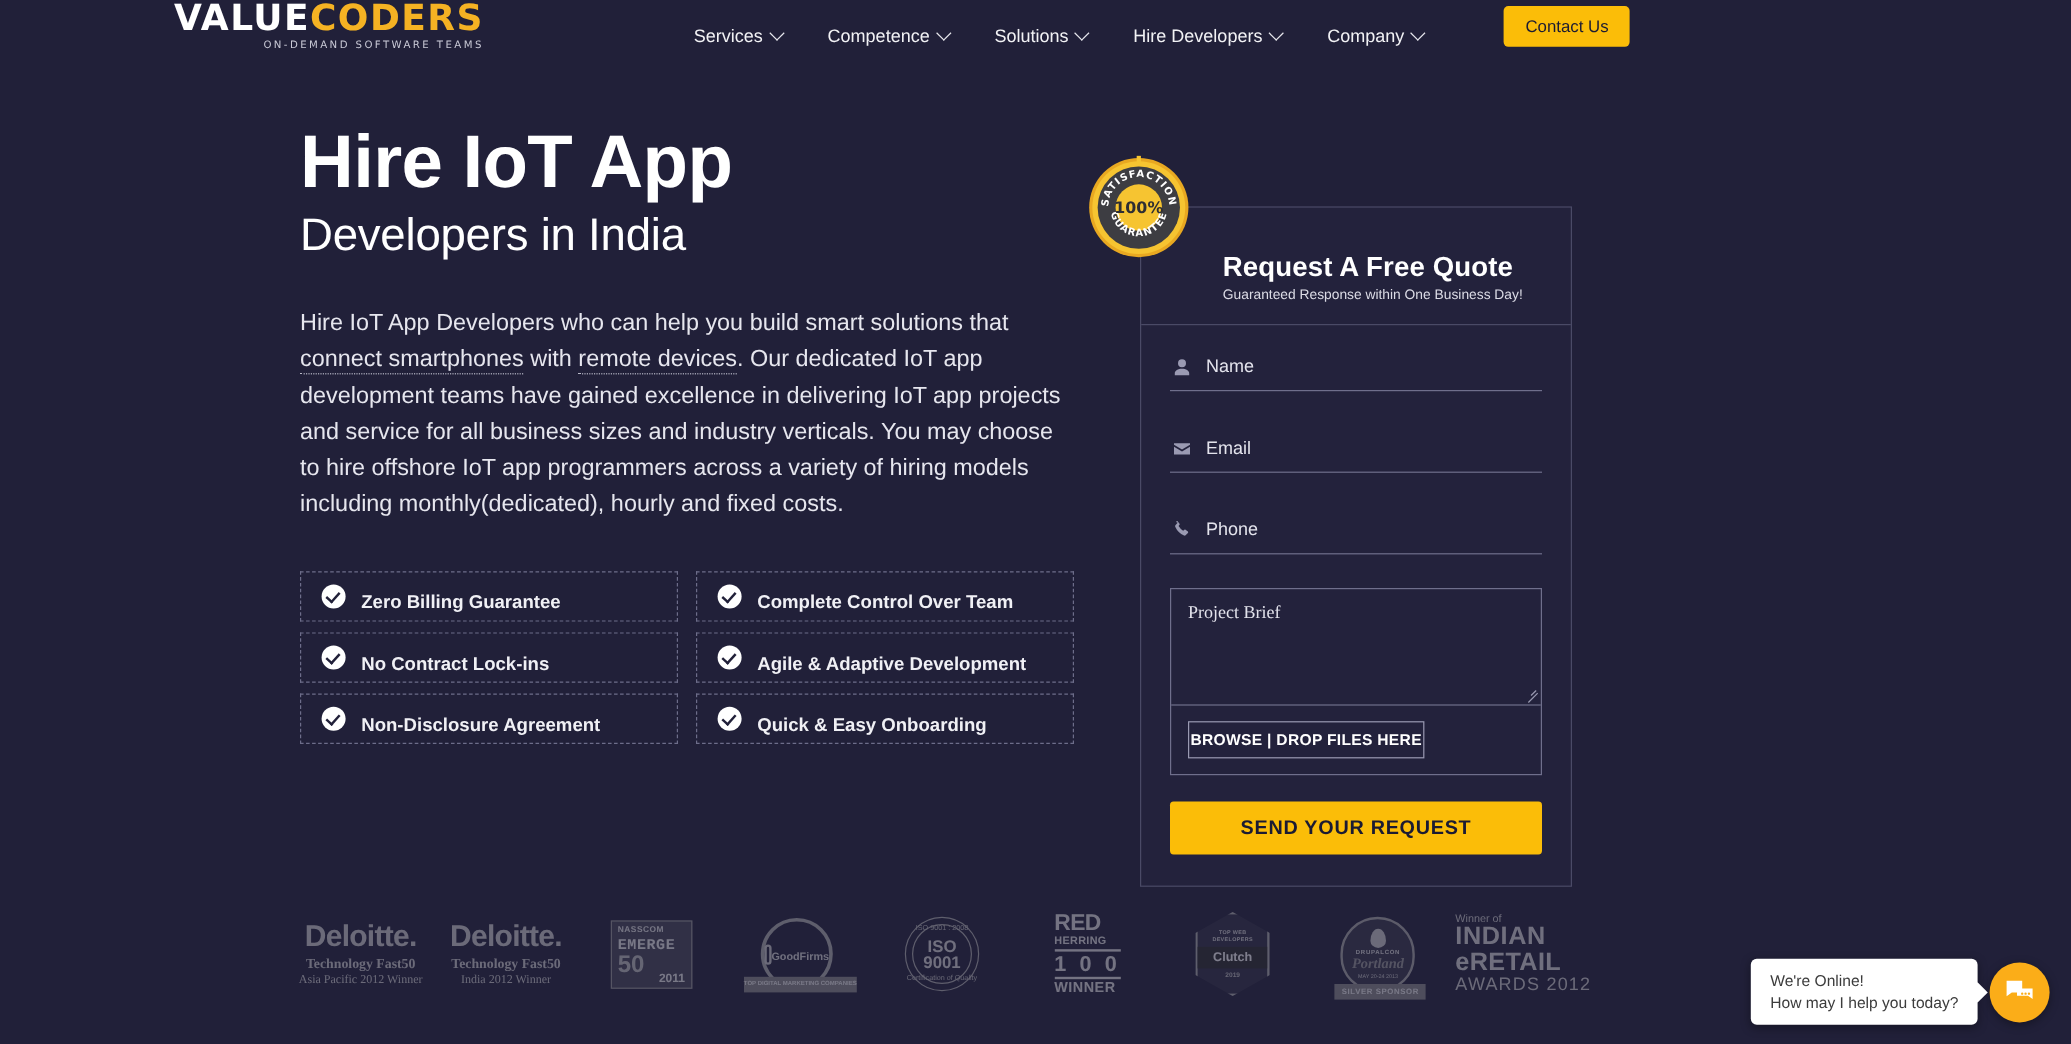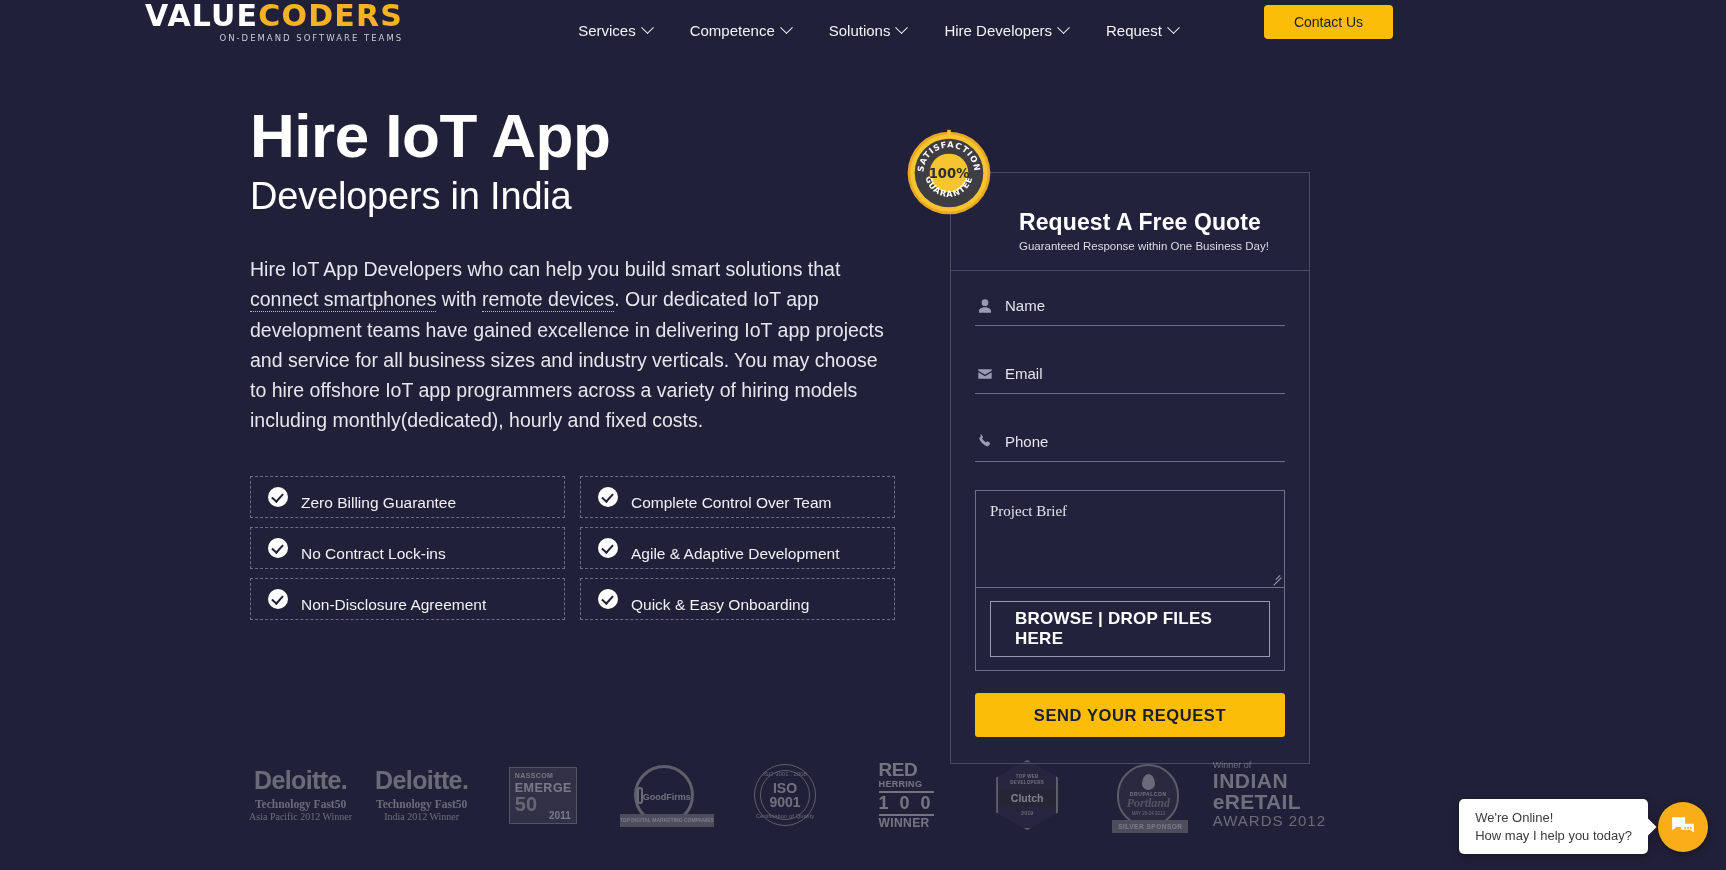--- a/index.html
+++ b/index.html
@@ -59,25 +59,25 @@
     cursor: pointer;
     white-space: nowrap;
   }
   .chev {
     width: 9px; height: 9px;
     border-right: 1.6px solid #e8e8ee;
     border-bottom: 1.6px solid #e8e8ee;
     transform: rotate(45deg) translate(-2px,-2px);
   }
   .contact-btn {
-    margin-left: 48px;
+    margin-left: 29px;
     background: #fbbd08;
     color: #1b1b33;
     font-size: 14px;
-    padding: 9px 30px;
+    padding: 9px 18px;
     border-radius: 4px;
     cursor: pointer;
     white-space: nowrap;
   }
 
   
   .hero { display: flex; padding: 60px 0 0 0; position: relative; }
   .hero-left { width: 930px; padding-left: 250px; }
 
   .h1 {
@@ -118,21 +118,21 @@
   }
   .feature {
     border: 1px dashed #6d6d8a;
     height: 42px;
     display: flex;
     align-items: center;
     padding-left: 17px;
     gap: 13px;
     cursor: pointer;
   }
-  .feature-label { font-size: 15.5px; color: #f0f0f5; white-space: nowrap; font-weight: 400; margin-top: 12px; }
+  .feature-label { font-size: 15.5px; color: #f0f0f5; white-space: nowrap; font-weight: 700; margin-top: 12px; }
 
   .check-ico {
     width: 20px; height: 20px; flex: 0 0 20px;
     border-radius: 50%;
     background: #ffffff;
     position: relative;
   }
   .check-ico::after {
     content: "";
     position: absolute;
@@ -196,22 +196,22 @@
     background: #9a9ab2; height: 1px; width: 11px;
     transform: rotate(-45deg); right: -1px;
   }
   .resize::before { bottom: 3px; width: 11px; }
   .resize::after  { bottom: 7px; width: 6px; right: 1px; }
 
   .drop-row { border-top: 1px solid #6f6f8c; padding: 13px 14px; }
   .drop-btn {
     display: inline-block;
     border: 1px solid #9a9ab2;
-    padding: 7px 24px;
-    font-size: 17px;
+    padding: 7px 1px;
+    font-size: 13px;
     font-weight: bold;
     letter-spacing: 0.25px;
     color: #ffffff;
     cursor: pointer;
   }
 
   .send-btn {
     margin-top: 22px;
     width: 100%;
     height: 44px;
@@ -253,21 +253,21 @@
     filter: grayscale(1);
     cursor: pointer;
   }
 
   .dl-name { font-size: 25px; font-weight: bold; color: #cfcfe4; letter-spacing: -0.6px; line-height: 1; }
   .dl-l1 { font-size: 11.5px; font-weight: bold; color: #cfcfe4; font-family: "Liberation Serif", serif; margin-top: 5px; }
   .dl-l2 { font-size: 10px; color: #cfcfe4; font-family: "Liberation Serif", serif; margin-top: 1px; }
 
   .nasscom { width: 68px; border: 1px solid #9a9ac4; background: rgba(160,160,210,0.30); padding: 4px 0 0 0; text-align: left; }
   .nas-top { font-size: 7px; font-weight: bold; color: #e8e8f6; letter-spacing: 0.4px; padding-left: 5px; }
-  .nas-em { font-size: 12.5px; font-weight: bold; color: #f0f0ff; letter-spacing: 0.5px; padding-left: 5px; margin-top: 2px; }
+  .nas-em { font-size: 12.5px; font-weight: bold; color: #f0f0ff; letter-spacing: 0.5px; padding-left: 5px; margin-top: 2px; font-family: Liberation Mono, monospace; }
   .nas-50 { font-size: 20px; font-weight: bold; color: #c2c2e4; line-height: 0.9; padding-left: 5px; }
   .nas-yr { font-size: 10px; font-weight: bold; color: #f0f0ff; text-align: right; padding-right: 5px; margin-top: -3px; padding-bottom: 2px; }
 
   .gf-circle {
     width: 60px; height: 60px; border-radius: 50%;
     border: 3px solid #b0b0d4;
     display: flex; align-items: center; justify-content: center;
     position: relative;
   }
   .gf-sq { width: 17px; height: 17px; border: 2.2px solid #cfcfe8; border-radius: 3px; }
@@ -389,21 +389,21 @@
     </div>
     <div class="nav-item">
       <span>Solutions</span>
       <span class="chev"></span>
     </div>
     <div class="nav-item">
       <span>Hire Developers</span>
       <span class="chev"></span>
     </div>
     <div class="nav-item">
-      <span>Request</span>
+      <span>Company</span>
       <span class="chev"></span>
     </div>
     <div class="contact-btn">Contact Us</div>
   </div>
 </div>
 
 <div class="hero">
 
   <div class="hero-left">
     <div class="h1">Hire IoT App</div>

